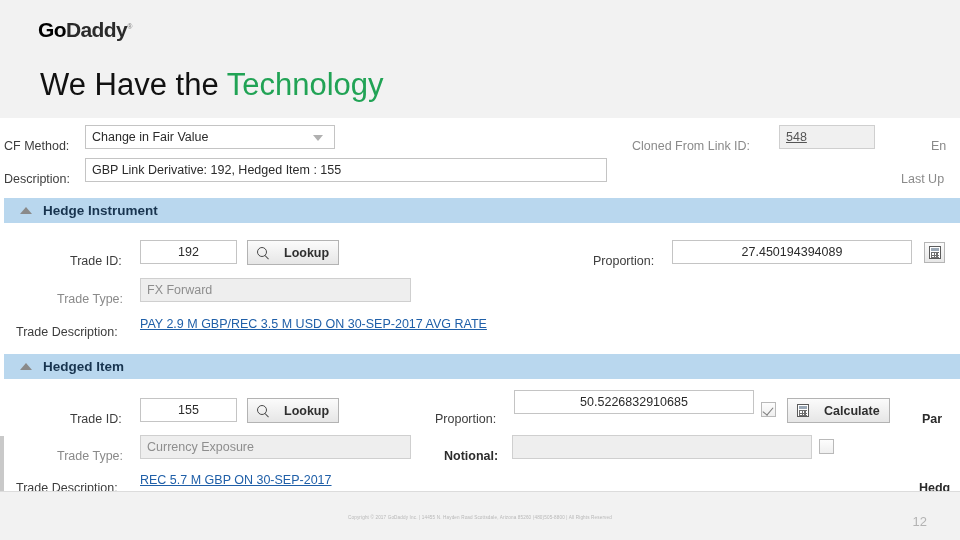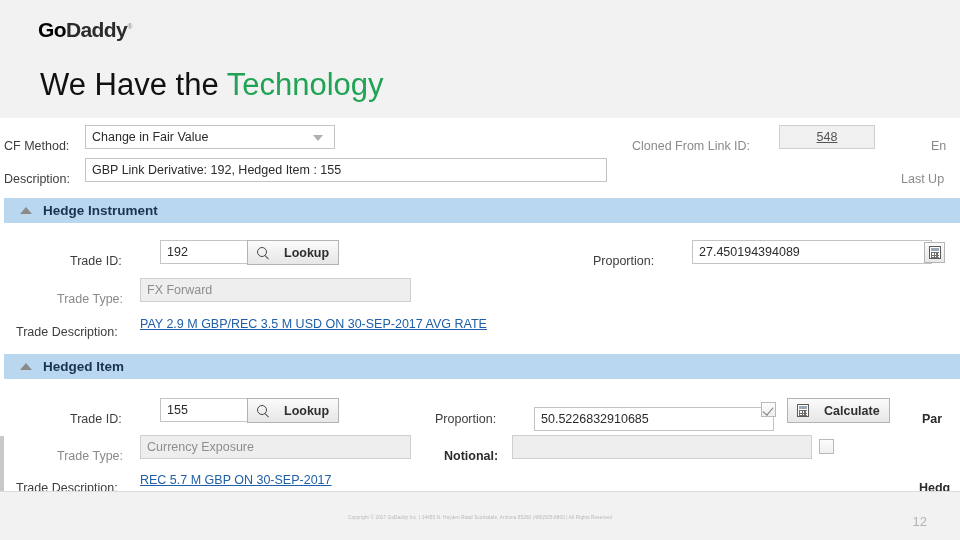--- a/index.html
+++ b/index.html
@@ -104,26 +104,26 @@
     color: #2b2b2b;
     padding: 0 6px;
     white-space: nowrap;
     overflow: hidden;
   }
   .inp.disabled {
     background: #eeeeee;
     border-color: #cfcfcf;
     color: #8e8e8e;
   }
-  .inp.num { text-align: left; margin-left: 20px; }
+  .inp.num { text-align: center; }
   .inp.readonly-num {
     background: #f0f0f0;
     border-color: #cfcfcf;
     color: #555555;
-    text-align: center;
+    text-align: left;
     text-decoration: underline;
   }
 
   .select-arrow {
     position: absolute;
     width: 0; height: 0;
     border-left: 5px solid transparent;
     border-right: 5px solid transparent;
     border-top: 6px solid #b0b0b0;
   }
@@ -346,21 +346,21 @@
     <span class="lbl" style="left:70px; top:284px;">Trade ID:</span>
     <div class="inp num" style="left:140px; top:280px; width:97px;">155</div>
     <div class="btn" style="left:247px; top:280px;">
       <span class="glyph">
           <span class="mag"></span>
         </span>
       <span>Lookup</span>
     </div>
 
     <span class="lbl" style="left:435px; top:284px;">Proportion:</span>
-    <div class="inp num" style="left:514px; top:289px; width:240px;">50.5226832910685</div>
+    <div class="inp num" style="left:514px; top:272px; width:240px;">50.5226832910685</div>
     <span class="cbx checked" style="left:761px; top:284px;"></span>
     <div class="btn" style="left:787px; top:280px;">
       <span class="glyph">
           <span class="calc"></span>
         </span>
       <span>Calculate</span>
     </div>
     <span class="lbl bold" style="left:922px; top:284px;">Par</span>
 
     <span class="lbl muted" style="left:57px; top:321px;">Trade Type:</span>

